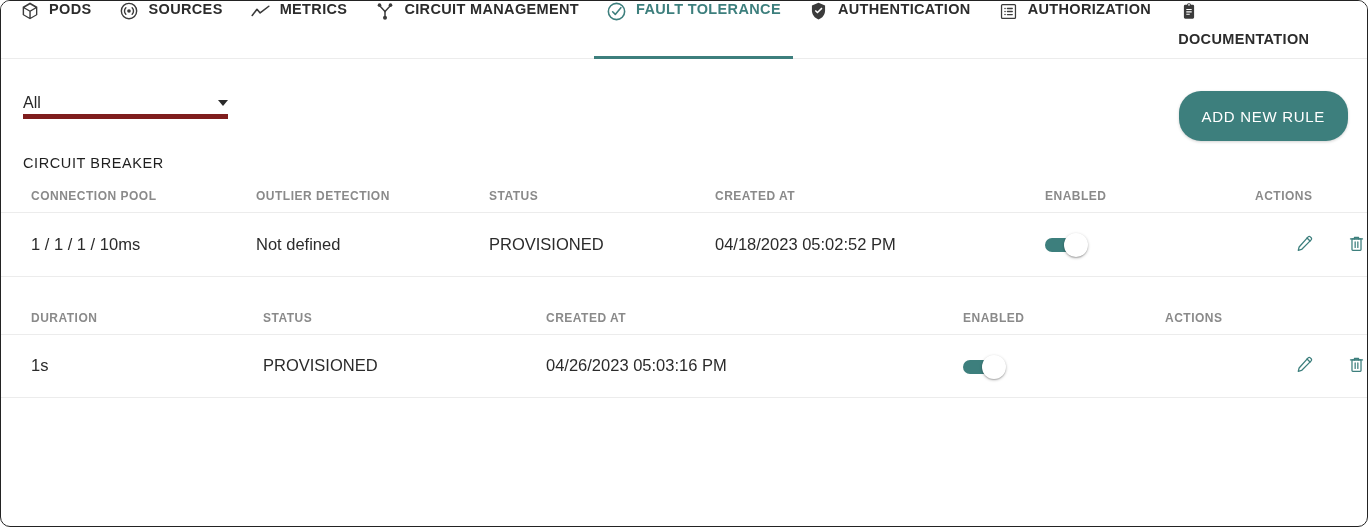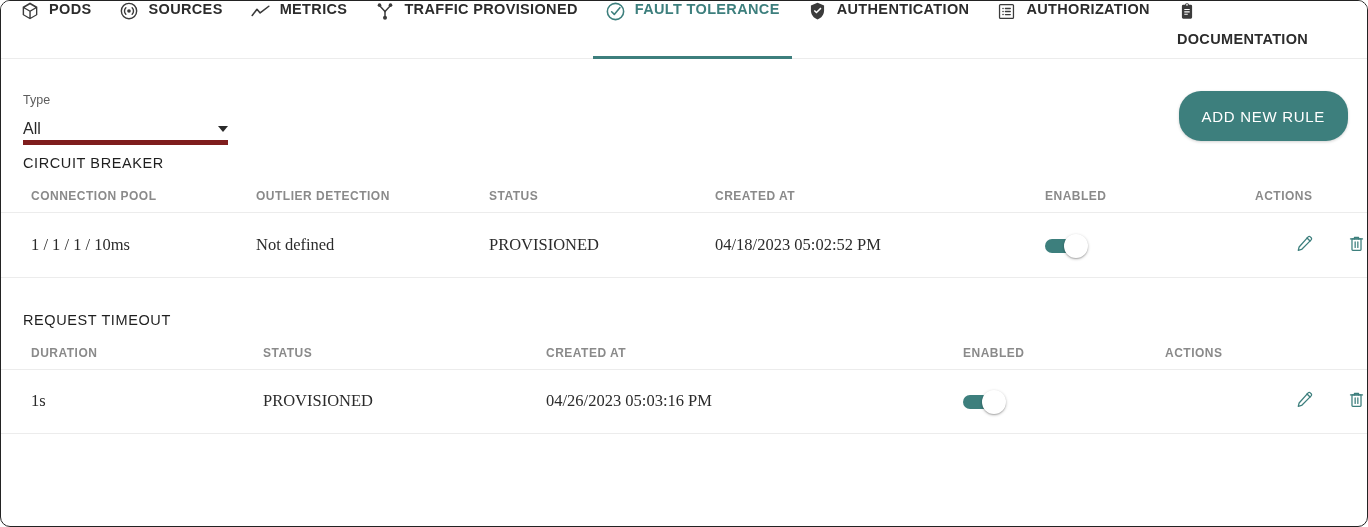--- a/index.html
+++ b/index.html
@@ -134,21 +134,20 @@
     padding: 0 0 9px 0;
     border-bottom: 1px solid #ececec;
     vertical-align: bottom;
   }
   table.data td {
     font-size: 16.5px;
     color: #2b2b2b;
     padding: 19px 0 19px 0;
     border-bottom: 1px solid #ececec;
     vertical-align: middle;
-    font-family: Liberation Serif, serif;
   }
   td.muted, .muted { color: #9a9a9a; }
   td.vlight { color: #bdbdbd; }
   th.c-actions, td.c-actions { text-align: right; padding-right: 30px; }
 
   
   .toggle {
     position: relative;
     display: inline-block;
     width: 36px; height: 14px;
@@ -215,21 +214,21 @@
       <span class="tab-ico">
         <svg width="20" height="20" viewBox="0 0 24 24" fill="none" stroke="#3b3b3b" stroke-width="1.8" stroke-linecap="round">
           <path d="M12 12.5V20"></path>
           <path d="M12 12.5 6.2 6.2"></path>
           <path d="M12 12.5 17.8 6.2"></path>
           <circle cx="5.4" cy="5" r="2.2" fill="#3b3b3b" stroke="none"></circle>
           <circle cx="18.6" cy="5" r="2.2" fill="#3b3b3b" stroke="none"></circle>
           <circle cx="12" cy="20.2" r="2.4" fill="#3b3b3b" stroke="none"></circle>
         </svg>
       </span>
-      <span class="tab-label">TRAFFIC PROVISIONED</span>
+      <span class="tab-label">CIRCUIT MANAGEMENT</span>
     </div>
 
     <div class="tab active">
       <span class="tab-ico">
         <svg width="21" height="21" viewBox="0 0 24 24" fill="none" stroke="#3d7f7d" stroke-width="1.8" stroke-linecap="round" stroke-linejoin="round">
           <circle cx="12" cy="12" r="9.3"></circle>
           <path d="M7.6 12.3 10.6 15.3 17 7.6"></path>
         </svg>
       </span>
       <span class="tab-label">FAULT TOLERANCE</span>
@@ -265,21 +264,20 @@
           <path d="M17 3.6h-2.3a2.9 2.9 0 0 0-5.4 0H7A1.8 1.8 0 0 0 5.2 5.4v15A1.8 1.8 0 0 0 7 22.2h10a1.8 1.8 0 0 0 1.8-1.8v-15A1.8 1.8 0 0 0 17 3.6zM12 2.6a1.2 1.2 0 1 1 0 2.4 1.2 1.2 0 0 1 0-2.4z" fill="#3b3b3b"></path>
           <path d="M8.4 9.2h7.2v1.5H8.4zM8.4 12.4h7.2v1.5H8.4zM8.4 15.6h4.6v1.5H8.4z" fill="#ffffff"></path>
         </svg>
       </span>
       <span class="tab-label">DOCUMENTATION</span>
     </div>
   </nav>
 
   <div class="filter-row">
     <div class="select-wrap">
-      <div class="select-label">Type</div>
       <div class="select-field">
         <span class="select-value">All</span>
         <span class="caret"></span>
       </div>
     </div>
     <button class="add-btn">ADD NEW RULE</button>
   </div>
 
   <section class="section cb">
     <div class="section-title">CIRCUIT BREAKER</div>
@@ -330,21 +328,20 @@
                 </svg>
               </span>
             </span>
           </td>
         </tr>
       </tbody>
     </table>
   </section>
 
   <section class="section rt">
-    <div class="section-title">REQUEST TIMEOUT</div>
     <table class="data">
       <colgroup>
         <col style="width:262px">
           <col style="width:283px">
           <col style="width:417px">
         <col style="width:202px">
           <col>
       </colgroup>
       <thead>
         <tr>

